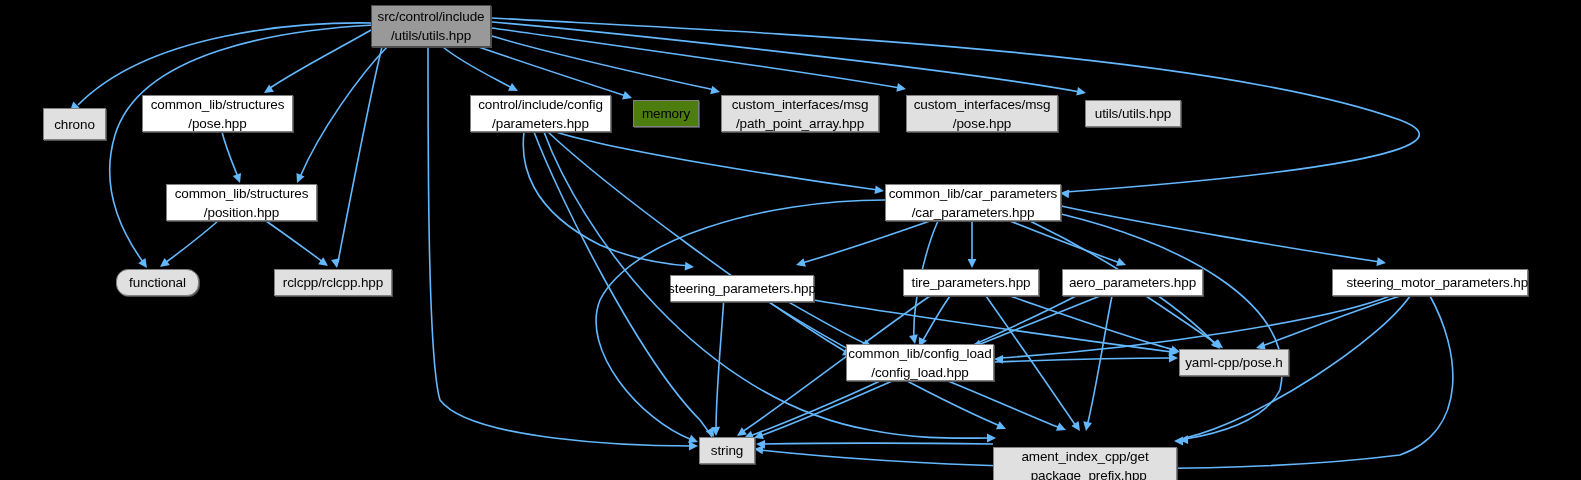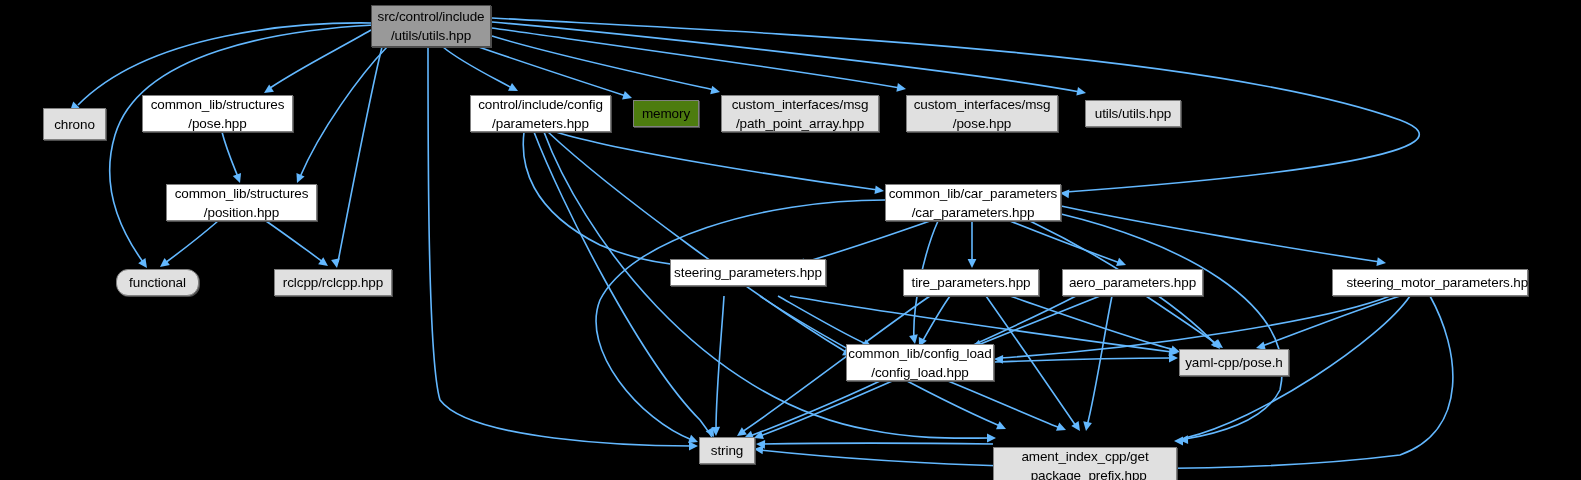--- a/index.html
+++ b/index.html
@@ -145,21 +145,21 @@
 /path_point_array.hpp</div>
       <div class="node external" style="left: 906px; top: 95px; width: 152px; height: 37px; background: rgb(224, 224, 224);">custom_interfaces/msg
 /pose.hpp</div>
       <div class="node external" style="left: 1085px; top: 100px; width: 96px; height: 27px; background: rgb(224, 224, 224);">utils/utils.hpp</div>
       <div class="node internal" style="left: 166px; top: 184px; width: 151px; height: 37px; background: rgb(255, 255, 255);">common_lib/structures
 /position.hpp</div>
       <div class="node internal" style="left: 885px; top: 184px; width: 176px; height: 37px; background: rgb(255, 255, 255);">common_lib/car_parameters
 /car_parameters.hpp</div>
       <div class="node external" style="left: 116px; top: 269px; width: 83px; height: 27px; background: rgb(224, 224, 224); border-radius: 12px;">functional</div>
       <div class="node external" style="left: 274px; top: 269px; width: 118px; height: 27px; background: rgb(224, 224, 224);">rclcpp/rclcpp.hpp</div>
-      <div class="node internal" style="left: 670px; top: 259px; width: 156px; height: 27px; background: rgb(255, 255, 255); text-align: right;">steering_parameters.hpp</div>
+      <div class="node internal" style="left: 670px; top: 275px; width: 144px; height: 27px; background: rgb(255, 255, 255); text-align: right;">steering_parameters.hpp</div>
       <div class="node internal" style="left: 903px; top: 269px; width: 136px; height: 27px; background: rgb(255, 255, 255);">tire_parameters.hpp</div>
       <div class="node internal" style="left: 1062px; top: 269px; width: 141px; height: 27px; background: rgb(255, 255, 255); text-align: right;">aero_parameters.hpp</div>
       <div class="node internal" style="left: 1332px; top: 269px; width: 196px; height: 27px; background: rgb(255, 255, 255); padding-left: 22px;">steering_motor_parameters.hpp</div>
       <div class="node internal" style="left: 846px; top: 344px; width: 148px; height: 37px; background: rgb(255, 255, 255);">common_lib/config_load
 /config_load.hpp</div>
       <div class="node external" style="left: 1179px; top: 349px; width: 110px; height: 27px; background: rgb(224, 224, 224);">yaml-cpp/pose.h</div>
       <div class="node external" style="left: 699px; top: 437px; width: 56px; height: 27px; background: rgb(224, 224, 224);">string</div>
       <div class="node external" style="left: 993px; top: 447px; width: 184px; height: 37px; background: rgb(224, 224, 224);">ament_index_cpp/get
 _package_prefix.hpp</div>
     </div>

